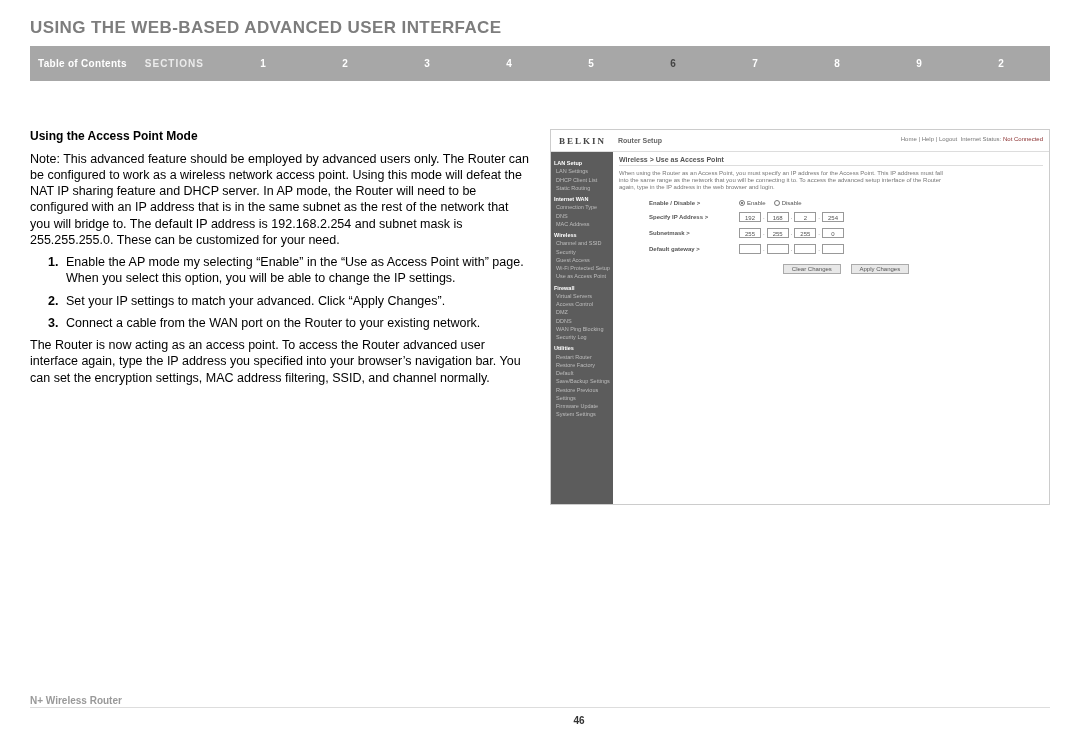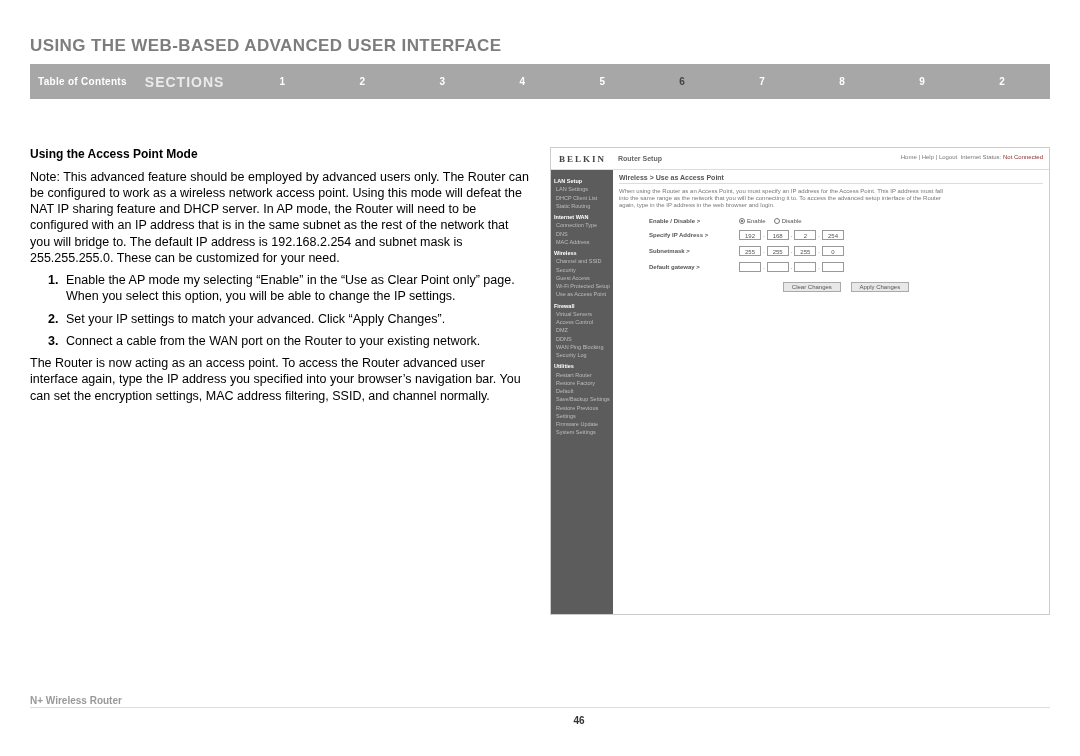--- a/index.html
+++ b/index.html
@@ -1,37 +1,37 @@
 <!DOCTYPE html>
 <html><head>
 <meta charset="utf-8">
 <style>
   * { box-sizing: border-box; margin: 0; padding: 0; }
   body { width: 1080px; height: 756px; background: #fff; font-family: Arial, Helvetica, sans-serif; position: relative; color: #000; }
-  .page { padding: 36px 30px 0 30px; }
+  .page { padding: 18px 30px 0 30px; }
   .chapter-title { color: #7d7d7d; font-size: 17px; font-weight: bold; letter-spacing: 0.4px; margin-bottom: 8px; }
   .nav-bar { background: #a7a7a7; height: 35px; display: flex; align-items: center; color: #fff; font-size: 10px; padding: 0 8px; }
   .nav-toc { font-weight: bold; letter-spacing: 0.3px; padding-right: 18px; }
-  .nav-sections { color: #ebebeb; font-weight: bold; letter-spacing: 1px; font-size: 14px; padding-right: 18px; }
+  .nav-sections { color: #ebebeb; font-weight: bold; letter-spacing: 1px; font-size: 10px; padding-right: 18px; }
   .nav-nums { display: flex; flex: 1; justify-content: space-around; }
   .nav-num { color: #fff; font-weight: bold; }
   .nav-num.active { color: #444; }
 
   .content { display: flex; margin-top: 48px; gap: 20px; }
   .left-col { flex: 0 0 500px; font-size: 12.5px; line-height: 1.3; }
   .left-col .subhead { font-weight: bold; margin-bottom: 6px; font-size: 12px; }
   .left-col p { margin-bottom: 6px; }
   .note-label { font-weight: normal; }
   .ol { padding-left: 18px; margin-bottom: 6px; }
   .ol .li { display: flex; margin-bottom: 6px; }
   .ol .num { font-weight: bold; width: 18px; flex-shrink: 0; }
   .ol .txt { flex: 1; }
 
   .right-col { flex: 1; }
-  .router-win { border: 1px solid #ccc; background: #fff; font-size: 7px; color: #555; height: 468px; position: relative; }
+  .router-win { border: 1px solid #ccc; background: #fff; font-size: 7px; color: #555; height: 376px; position: relative; }
   .router-top { height: 22px; border-bottom: 1px solid #ddd; display:flex; align-items:center; padding: 0 8px; }
   .belkin-logo { font-family: "Times New Roman", serif; letter-spacing: 2px; font-weight: bold; font-size: 9px; color:#444; }
   .rs-title { margin-left: 12px; font-size:7px; color:#666; font-weight:bold; }
   .rs-topright { position:absolute; right:6px; top:6px; font-size:6px; color:#777; }
   .rs-topright .nc { color:#8a2e2e; }
   .router-body { display:flex; height: calc(100% - 22px); }
   .r-sidebar { width: 62px; background: #5c5c5c; color:#c8c8c8; padding: 4px 3px; font-size: 5.5px; line-height: 1.5; }
   .r-sidebar .head { color:#fff; font-weight:bold; margin-top:3px; }
   .r-sidebar .item { color:#bdbdbd; padding-left:2px; }
   .r-main { flex:1; padding: 4px 6px; }
@@ -75,21 +75,21 @@
     </div>
   </div>
 
   <div class="content">
     <div class="left-col">
       <div class="subhead">Using the Access Point Mode</div>
       <p><span class="note-label">Note</span><span>: This advanced feature should be employed by advanced users only. The Router can be configured to work as a wireless network access point. Using this mode will defeat the NAT IP sharing feature and DHCP server. In AP mode, the Router will need to be configured with an IP address that is in the same subnet as the rest of the network that you will bridge to. The default IP address is 192.168.2.254 and subnet mask is 255.255.255.0. These can be customized for your need.</span></p>
       <div class="ol">
         <div class="li">
             <span class="num">1.</span>
-            <span class="txt">Enable the AP mode my selecting “Enable” in the “Use as Clear Point only” page. When you select this option, you will be able to change the IP settings.</span>
+            <span class="txt">Enable the AP mode my selecting “Enable” in the “Use as Access Point with” page. When you select this option, you will be able to change the IP settings.</span>
           </div>
         <div class="li">
             <span class="num">2.</span>
             <span class="txt">Set your IP settings to match your advanced. Click “Apply Changes”.</span>
           </div>
         <div class="li">
             <span class="num">3.</span>
             <span class="txt">Connect a cable from the WAN port on the Router to your existing network.</span>
           </div>
       </div>

